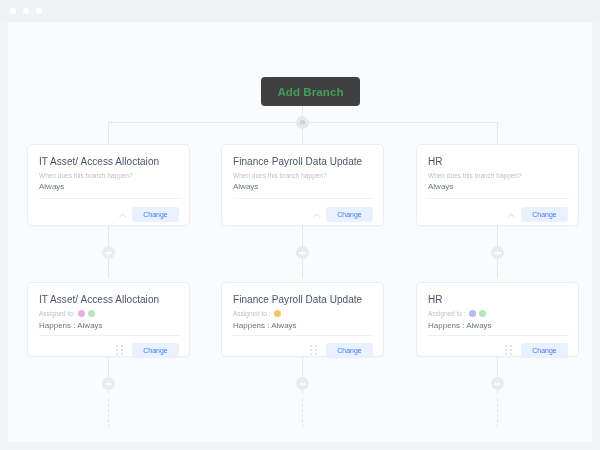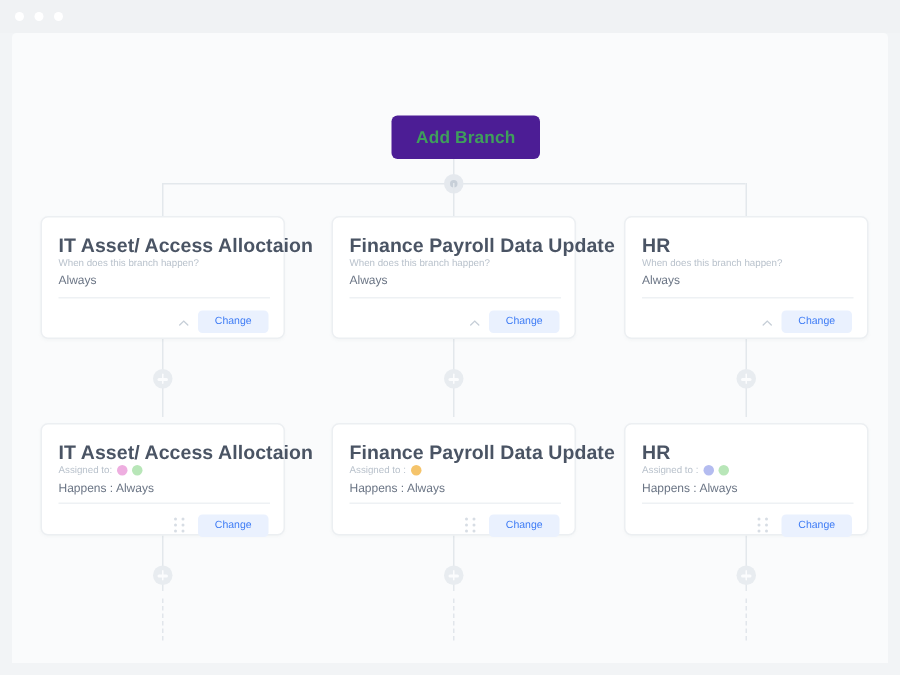--- a/index.html
+++ b/index.html
@@ -51,21 +51,21 @@
     border-top-left-radius: 3px;
     border-top-right-radius: 3px;
     overflow: hidden;
   }
 
   
   .add-branch {
     position: absolute;
     left: 253px; top: 55px;
     width: 99px; height: 29px;
-    background: #4c1d95;
+    background: #404040;
     border-radius: 4px;
     display: flex;
     align-items: center;
     justify-content: center;
     font-size: 11.5px;
     font-weight: bold;
     color: #3f9e5c;
     letter-spacing: .1px;
     cursor: pointer;
   }
@@ -131,22 +131,22 @@
     border: 1px solid #eceff2;
     border-radius: 5px;
     box-shadow: 0 1px 2px rgba(140,152,164,.05);
   }
   .card.row1 { width: 163px; height: 82px; }
   .card.row2 { width: 163px; height: 75px; }
 
   .card-title {
     position: absolute;
     left: 11px; top: 11px;
-    font-size: 13px;
-    font-weight: bold;
+    font-size: 10px;
+    font-weight: normal;
     color: #4a5464;
     letter-spacing: .05px;
     white-space: nowrap;
   }
   .card-sub {
     position: absolute;
     left: 11px; top: 27px;
     font-size: 6.5px;
     color: #b9c2cc;
     white-space: nowrap;

